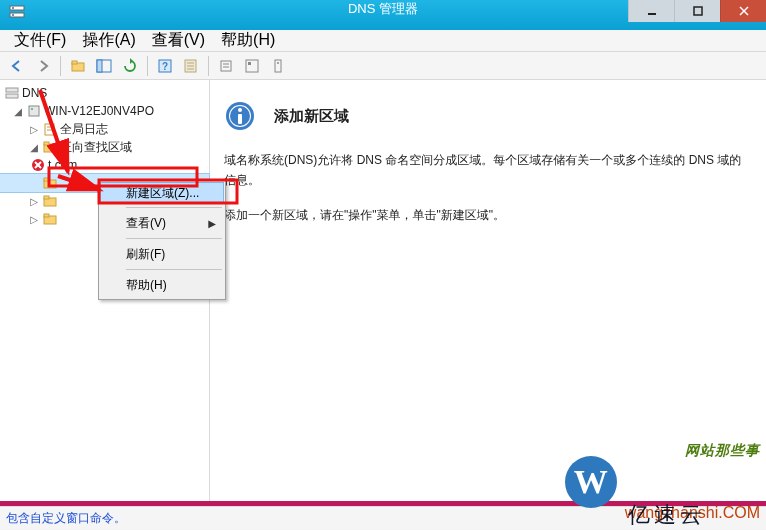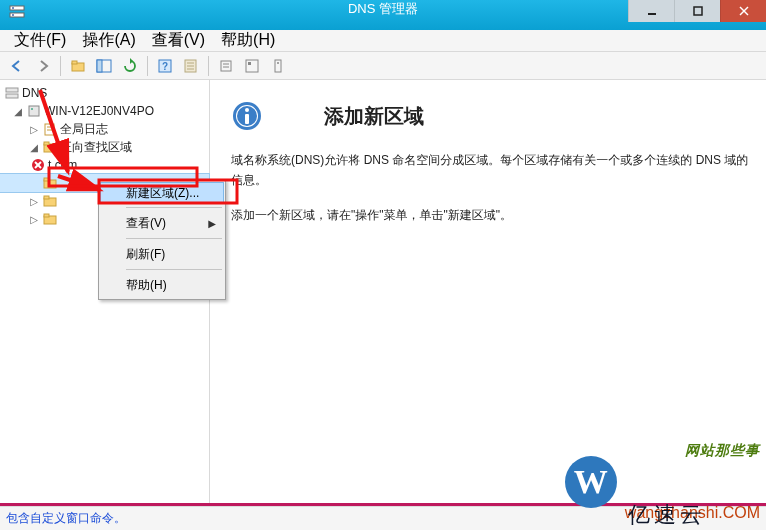--- a/index.html
+++ b/index.html
@@ -17,31 +17,31 @@
   
   .menubar { height:22px; background:#f5f5f5; border-bottom:1px solid #d9d9d9; display:flex; align-items:center; padding:0 6px; font-size:16px; }
   .menubar .menuitem { padding:0 8px; cursor:default; }
 
   
   .toolbar { height:28px; background:#f5f5f5; border-bottom:1px solid #d9d9d9; display:flex; align-items:center; padding:0 4px; }
   .toolbar .tb { width:24px; height:24px; margin:0 1px; display:flex; align-items:center; justify-content:center; border-radius:2px; cursor:default; }
   .toolbar .sep { width:1px; height:20px; background:#c9c9c9; margin:0 4px; }
 
   
-  .main { display:flex; height:426px; border-bottom:3px solid #be185d;gap:7px; }
+  .main { display:flex; height:426px; border-bottom:5px solid #be185d; }
   .tree { width:210px; border-right:1px solid #d9d9d9; padding:4px 0; font-size:12px; color:#222; position:relative; }
   .tnode { display:flex; align-items:center; height:18px; padding-left:4px; }
   .tnode .tw { width:12px; text-align:center; color:#666; font-size:10px; }
   .tnode .ticon { width:16px; height:16px; margin:0 2px; display:inline-flex; align-items:center; justify-content:center; }
   .tnode.selected { background:#cce8ff; outline:1px solid #99c9ef; }
 
   .content { flex:1; padding:20px 14px; font-size:12px; color:#222; }
   .content .hdr { display:flex; align-items:center; margin-bottom:18px; }
   .content .hdr .info-ico { width:32px; height:32px; margin-right:18px; }
-  .content .hdr .hdr-title { font-size:20px; font-weight:bold;margin-left:43px; }
+  .content .hdr .hdr-title { font-size:15px; font-weight:bold; }
   .content p { line-height:1.7; margin-bottom:14px; }
 
   .statusbar { height:24px; background:#f5f5f5; display:flex; align-items:center; padding:0 6px; font-size:12px; color:#1d4ed8; border-top:1px solid #ddd;}
 
   
   .context-menu { position:absolute; left:98px; top:179px; width:128px; background:#f0f0f0; border:1px solid #a0a0a0; box-shadow:2px 2px 3px rgba(0,0,0,0.25); font-size:12px; z-index:50; padding:2px 1px;}
   .context-menu .cm-item { height:24px; display:flex; align-items:center; padding:0 10px 0 26px; position:relative;}
   .context-menu .cm-item.highlight { background:#bfe0ff; border:1px solid #7fb7e8; height:22px; padding:0 9px 0 25px; }
   .context-menu .cm-sep { height:1px; background:#c5c5c5; margin:3px 2px 3px 26px; }
   .context-menu .cm-arrow { position:absolute; right:8px; font-size:10px; color:#333; }

